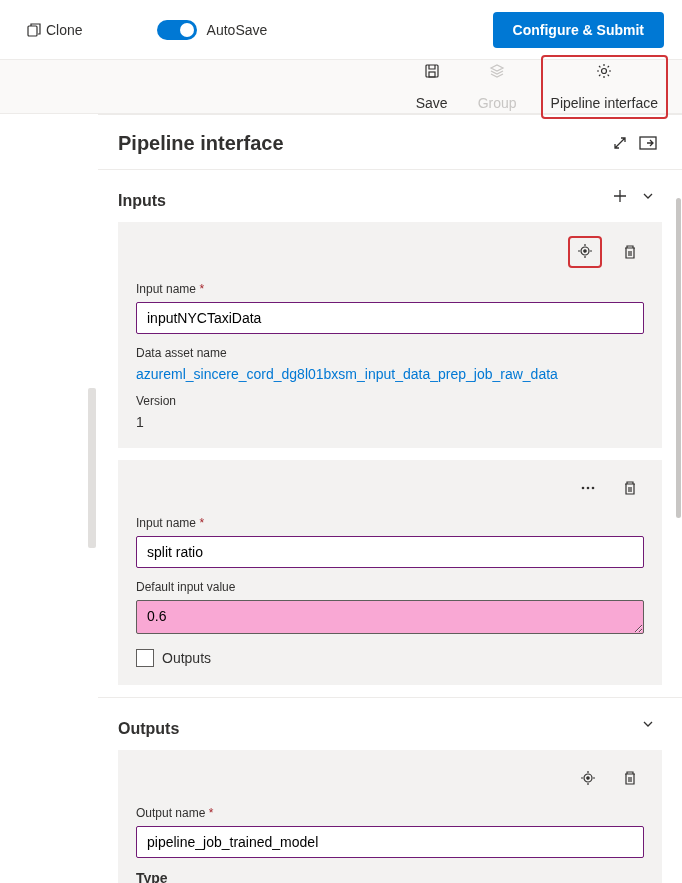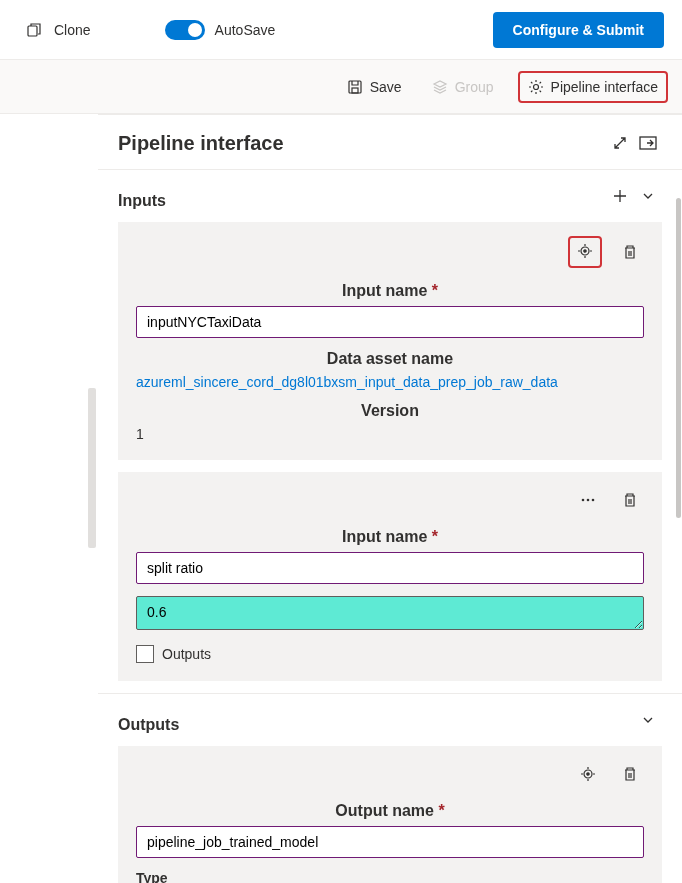--- a/index.html
+++ b/index.html
@@ -15,21 +15,21 @@
     display: flex;
     align-items: center;
     padding: 8px 18px;
     background: #fff;
     border-bottom: 1px solid #edebe9;
     height: 60px;
   }
   .clone-btn {
     display: inline-flex;
     align-items: center;
-    gap: 12px;
+    gap: 4px;
     padding: 6px 8px;
     cursor: pointer;
     font-size: 14px;
     color: #323130;
   }
   .toggle-wrap {
     display: inline-flex;
     align-items: center;
     gap: 10px;
     margin-left: 20px;
@@ -69,25 +69,26 @@
     justify-content: flex-end;
     padding: 8px 14px;
     border-bottom: 1px solid #edebe9;
     gap: 18px;
     height: 54px;
     background: #faf9f8;
   }
   .action-item {
     display: inline-flex;
     align-items: center;
-    gap: 7px;
+    gap: 16px;
     font-size: 14px;
     cursor: pointer;
     color: #323130;
     padding: 4px 6px;
+    flex-direction: column;
   }
   .action-item.disabled {
     color: #c8c6c4;
   }
   .action-item svg { flex-shrink: 0; }
   .red-box {
     border: 2px solid #d13438;
     border-radius: 4px;
     padding: 6px 8px;
   }
@@ -142,25 +143,24 @@
     position: relative;
   }
   .card-actions {
     display: flex;
     justify-content: flex-end;
     gap: 14px;
     margin-bottom: 14px;
     align-items: center;
   }
   .field-label {
-    font-size: 16px;
-    font-weight: 700;
+    font-size: 12px;
+    font-weight: 400;
     margin-bottom: 6px;
     display: block;
-    text-align: center;
   }
   .required::after {
     content: " *";
     color: #a4262c;
   }
   .text-input {
     width: 100%;
     border: 1px solid #701a75;
     background: #fff;
     padding: 7px 10px;
@@ -175,21 +175,21 @@
     margin-top: 2px;
   }
   .link-text {
     color: #0078d4;
     word-break: break-all;
     font-size: 14px;
   }
   .textarea-like {
     width: 100%;
     border: 1px solid #605e5c;
-    background: #5eead4;
+    background: #f9a8d4;
     padding: 7px 10px;
     font-size: 14px;
     font-family: inherit;
     border-radius: 2px;
     resize: both;
     min-height: 34px;
   }
   .checkbox-row {
     display: flex;
     align-items: center;
@@ -340,20 +340,21 @@
           <svg width="16" height="16" viewBox="0 0 16 16" fill="none" stroke="#323130" stroke-width="1.2">
             <path d="M3 4 h10 M5 4 v-2 h6 v2 M4 4 v10 h8 v-10 M7 7 v5 M9 7 v5"></path>
           </svg>
         </span>
       </div>
       <div class="field-block">
         <label class="field-label required">Input name</label>
         <input class="text-input" type="text" value="split ratio" style="">
       </div>
       <div class="field-block">
+        <label class="field-label">Default input value</label>
         <textarea class="textarea-like" rows="1" style="">0.6</textarea>
       </div>
       <div class="checkbox-row">
         <div class="checkbox"></div>
         <span>Outputs</span>
       </div>
     </div>
   </div>
 
   <div class="section">

